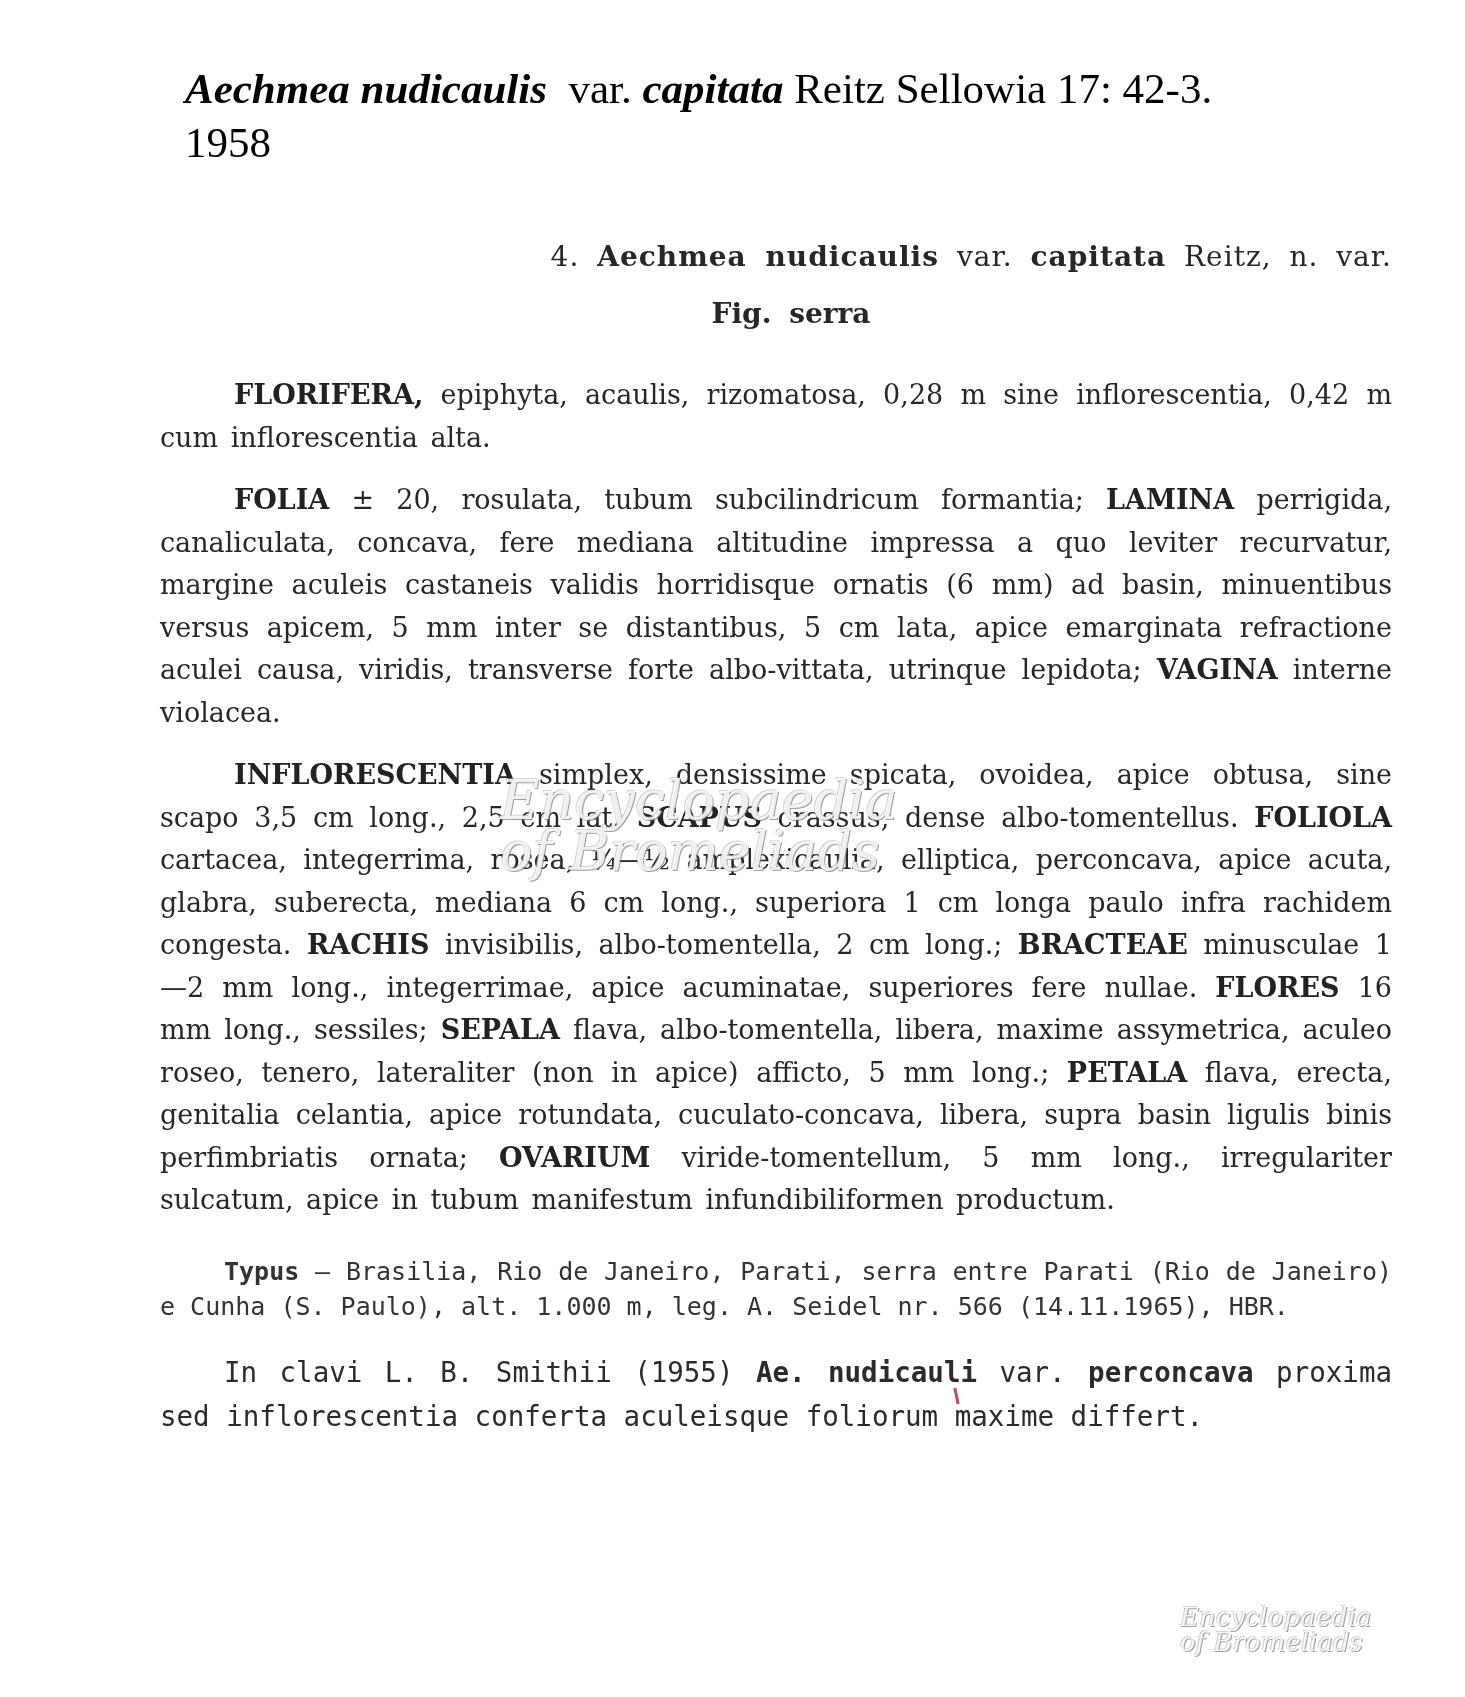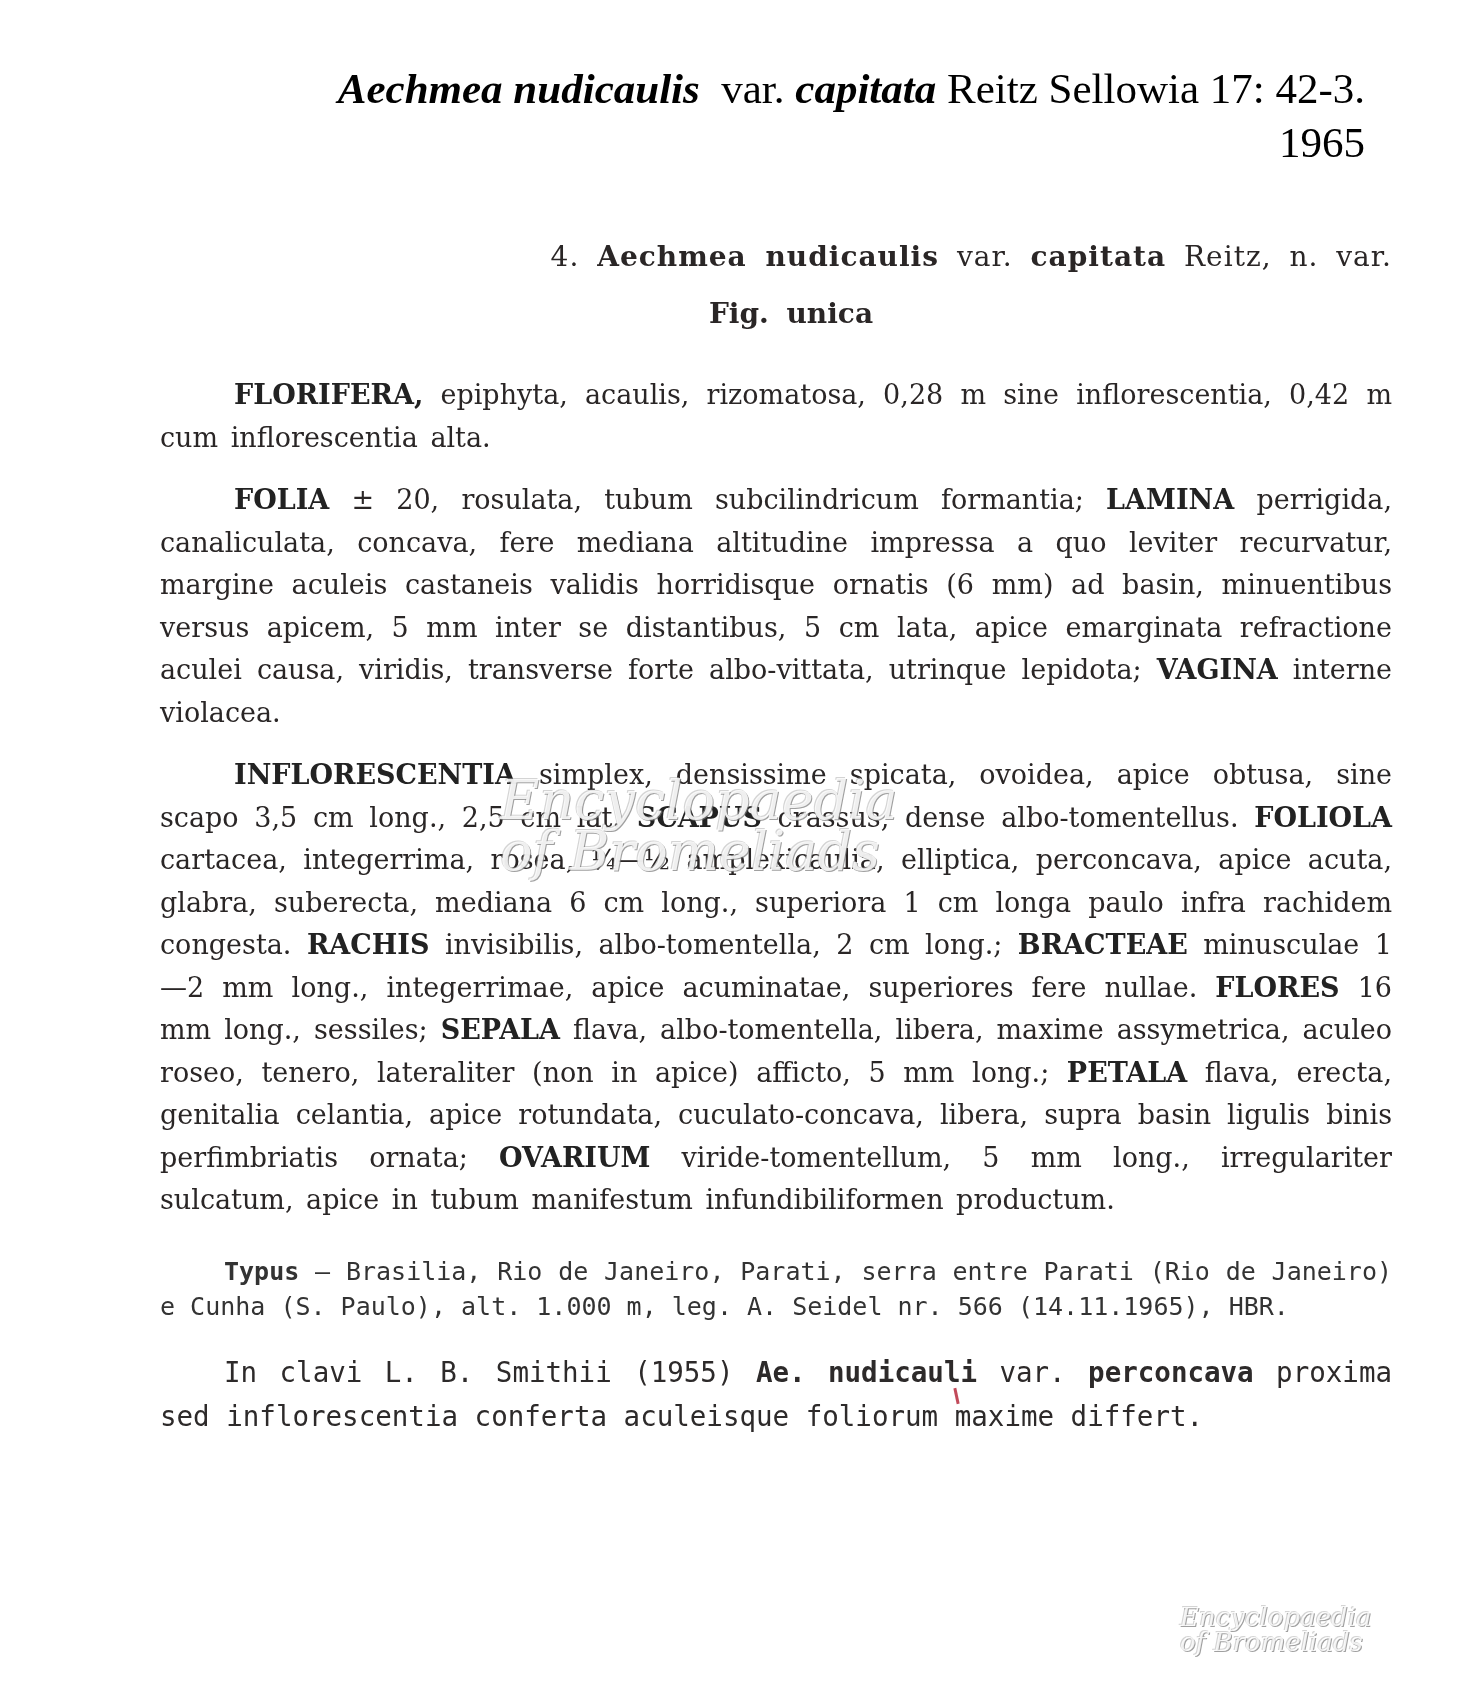--- a/index.html
+++ b/index.html
@@ -16,21 +16,20 @@
     }
     .header {
       position: absolute;
       left: 185px;
       top: 62px;
       width: 1180px;
       font-family: "Liberation Serif", serif;
       font-size: 43px;
       line-height: 54px;
       color: #000000;
-      text-align: right;
     }
     .header i { font-weight: bold; font-style: italic; }
     .scan {
       position: absolute;
       left: 160px;
       top: 240px;
       width: 1232px;
       font-family: "DejaVu Serif", serif;
       color: #2a2626;
     }
@@ -112,32 +111,32 @@
     }
   </style>
 </head>
 <body>
 
 <div class="header">
   <i>Aechmea nudicaulis</i>&nbsp;
   <span>var.</span>
   <i>capitata</i>
   <span>Reitz Sellowia 17: 42-3.</span><br>
-  <span>1965</span>
+  <span>1958</span>
 </div>
 
 <div class="scan">
   <div class="heading">
     <span>4.</span>
     <b>Aechmea nudicaulis</b>
     <span>var.</span>
     <b>capitata</b>
     <span>Reitz, n. var.</span>
   </div>
-  <div class="fig">Fig. unica</div>
+  <div class="fig">Fig. serra</div>
 
   <p class="para"><b>FLORIFERA,</b><span> epiphyta, acaulis, rizomatosa, 0,28 m sine inflo­rescentia, 0,42 m cum inflorescentia alta.</span></p>
 
   <p class="para"><b>FOLIA</b><span> ± 20, rosulata, tubum subcilindricum formantia; </span><b>LAMINA</b><span> perrigida, canaliculata, concava, fere mediana altitudine im­pressa a quo leviter recurvatur, margine aculeis castaneis validis horridisque ornatis (6 mm) ad basin, minuentibus versus apicem, 5 mm inter se distantibus, 5 cm lata, apice emarginata refractione aculei causa, viridis, transverse forte albo-vittata, utrinque lepidota; </span><b>VAGINA</b><span> interne violacea.</span></p>
 
   <p class="para"><b>INFLORESCENTIA</b><span> simplex, densissime spicata, ovoidea, apice obtusa, sine scapo 3,5 cm long., 2,5 cm lat. </span><b>SCAPUS</b><span> crassus, dense albo-tomentellus. </span><b>FOLIOLA</b><span> cartacea, integerrima, rosea, ¼—½ am­plexicaulia, elliptica, perconcava, apice acuta, glabra, suberecta, me­diana 6 cm long., superiora 1 cm longa paulo infra rachidem con­gesta. </span><b>RACHIS</b><span> invisibilis, albo-tomentella, 2 cm long.; </span><b>BRACTEAE</b><span> minusculae 1—2 mm long., integerrimae, apice acuminatae, supe­riores fere nullae. </span><b>FLORES</b><span> 16 mm long., sessiles; </span><b>SEPALA</b><span> flava, albo-tomentella, libera, maxime assymetrica, aculeo roseo, tenero, lateraliter (non in apice) afficto, 5 mm long.; </span><b>PETALA</b><span> flava, erecta, genitalia celantia, apice rotundata, cuculato-concava, libera, supra basin ligulis binis perfimbriatis ornata; </span><b>OVARIUM</b><span> viride-tomentel­lum, 5 mm long., irregulariter sulcatum, apice in tubum manifestum infundibiliformen productum.</span></p>
 
   <p class="typus"><b>Typus</b><span> — Brasilia, Rio de Janeiro, Parati, serra entre Parati (Rio de Ja­neiro) e Cunha (S. Paulo), alt. 1.000 m, leg. A. Seidel nr. 566 (14.11.1965), HBR.</span></p>
 
   <p class="note"><span>In clavi L. B. Smithii (1955) </span><b>Ae. nudicauli</b><span> var. </span><b>perconcava</b><span> pro­xima sed inflorescentia conferta aculeisque foliorum maxime differt.</span></p>

